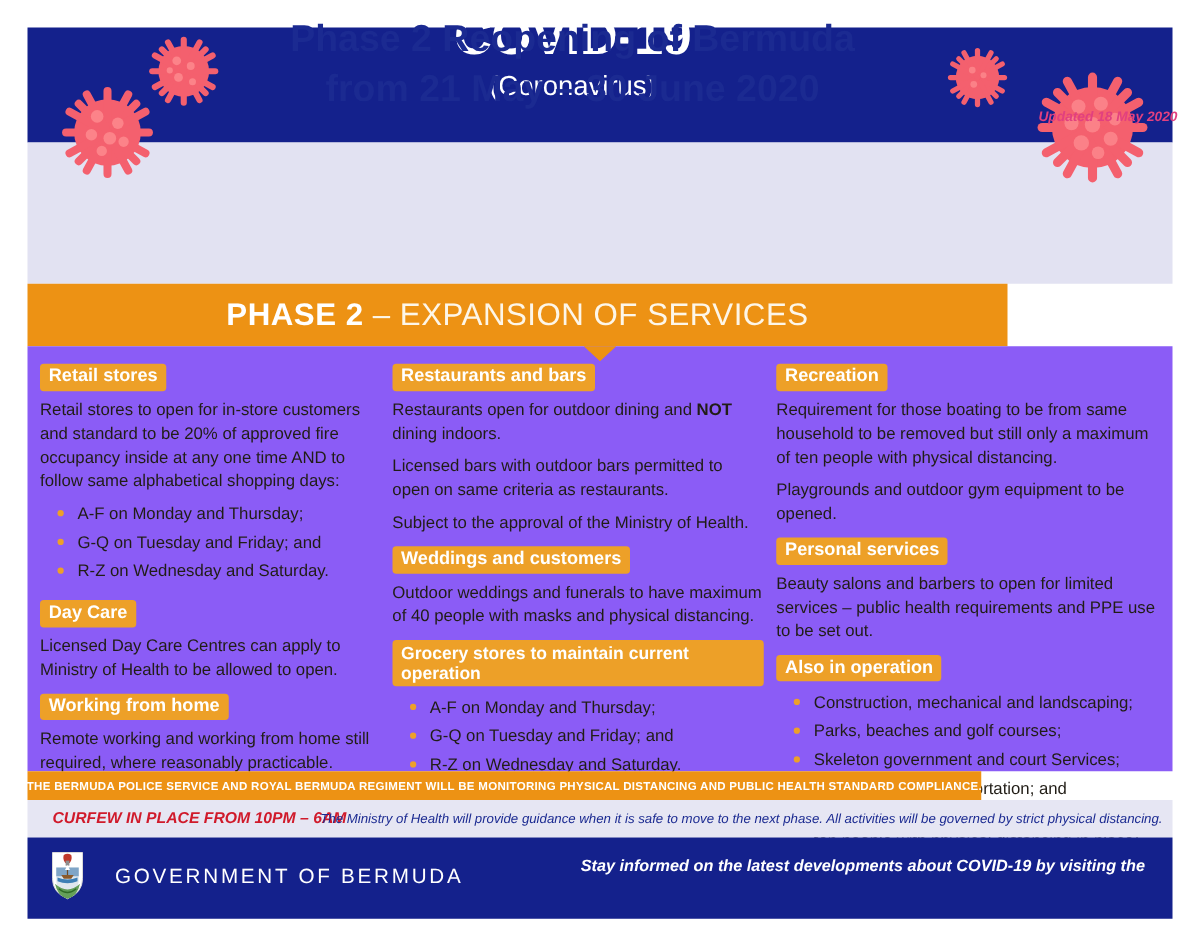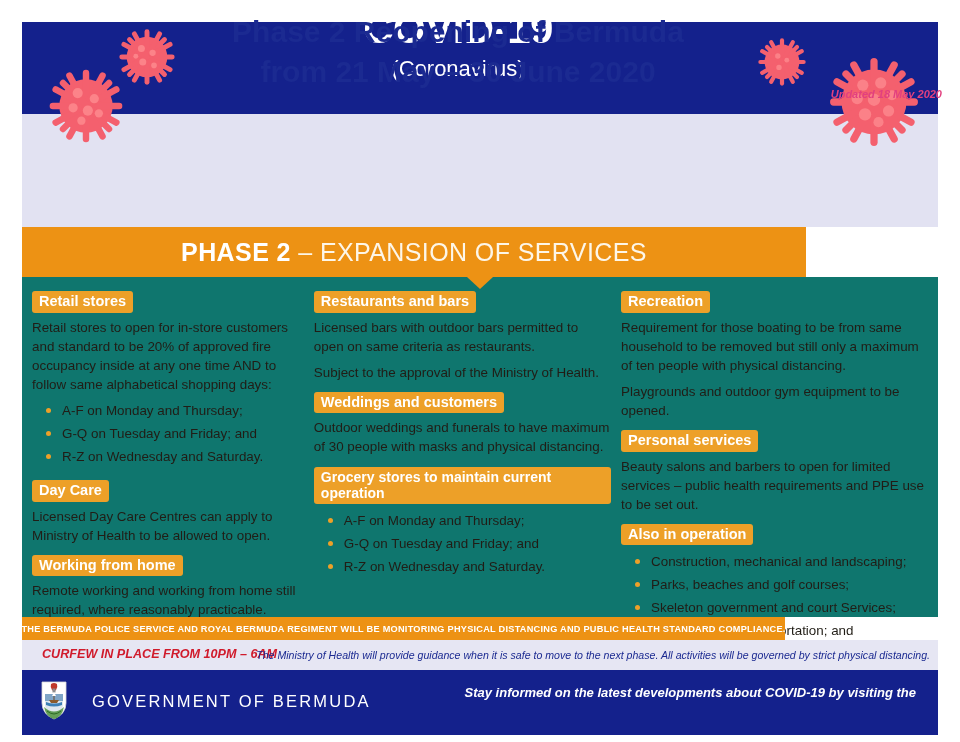--- a/index.html
+++ b/index.html
@@ -126,21 +126,21 @@
     z-index: 5;
   }
 
   
   .content {
     position: absolute;
     left: 22px;
     top: 277px;
     width: 916px;
     height: 340px;
-    background: #0f766e;
+    background: #8b5cf6;
     display: flex;
     box-sizing: border-box;
     padding: 14px 10px 0 10px;
   }
   .col { box-sizing: border-box; }
   .col-1 { width: 288px; padding-right: 14px; padding-left: 0px; }
   .col-2 { width: 314px; padding-right: 10px; }
   .col-3 { width: 314px; }
 
   .sec-head {
@@ -421,22 +421,22 @@
     <div class="col col-1">
         <div class="blk"><div class="sec-head">Retail stores</div><p class="body-p">Retail stores to open for in-store customers and standard to be 20% of approved fire occupancy inside at any one time AND to follow same alphabetical shopping days:</p><ul class="blist">
             <li>A-F on Monday and Thursday;</li>
             <li>G-Q on Tuesday and Friday; and</li>
             <li>R-Z on Wednesday and Saturday.</li>
           </ul></div>
         <div class="blk"><div class="sec-head">Day Care</div><p class="body-p">Licensed Day Care Centres can apply to Ministry of Health to be allowed to open.</p></div>
         <div class="blk"><div class="sec-head">Working from home</div><p class="body-p">Remote working and working from home still required, where reasonably practicable.</p></div>
       </div>
     <div class="col col-2">
-        <div class="blk"><div class="sec-head">Restaurants and bars</div><p class="body-p">Licensed bars with outdoor bars permitted to open on same criteria as restaurants.</p><p class="body-p">Subject to the approval of the Ministry of Health.</p></div>
-        <div class="blk"><div class="sec-head">Weddings and customers</div><p class="body-p">Outdoor weddings and funerals to have maximum of 30 people with masks and physical distancing.</p></div>
+        <div class="blk"><div class="sec-head">Restaurants and bars</div><p class="body-p">Restaurants open for outdoor dining and <b>NOT</b> dining indoors.</p><p class="body-p">Licensed bars with outdoor bars permitted to open on same criteria as restaurants.</p><p class="body-p">Subject to the approval of the Ministry of Health.</p></div>
+        <div class="blk"><div class="sec-head">Weddings and customers</div><p class="body-p">Outdoor weddings and funerals to have maximum of 40 people with masks and physical distancing.</p></div>
         <div class="blk"><div class="sec-head wide">Grocery stores to maintain current operation</div><ul class="blist">
             <li>A-F on Monday and Thursday;</li>
             <li>G-Q on Tuesday and Friday; and</li>
             <li>R-Z on Wednesday and Saturday.</li>
           </ul></div>
       </div>
     <div class="col col-3">
         <div class="blk"><div class="sec-head">Recreation</div><p class="body-p">Requirement for those boating to be from same household to be removed but still only a maximum of ten people with physical distancing.</p><p class="body-p">Playgrounds and outdoor gym equipment to be opened.</p></div>
         <div class="blk"><div class="sec-head">Personal services</div><p class="body-p">Beauty salons and barbers to open for limited services – public health requirements and PPE use to be set out.</p></div>
         <div class="blk"><div class="sec-head">Also in operation</div><ul class="blist">

